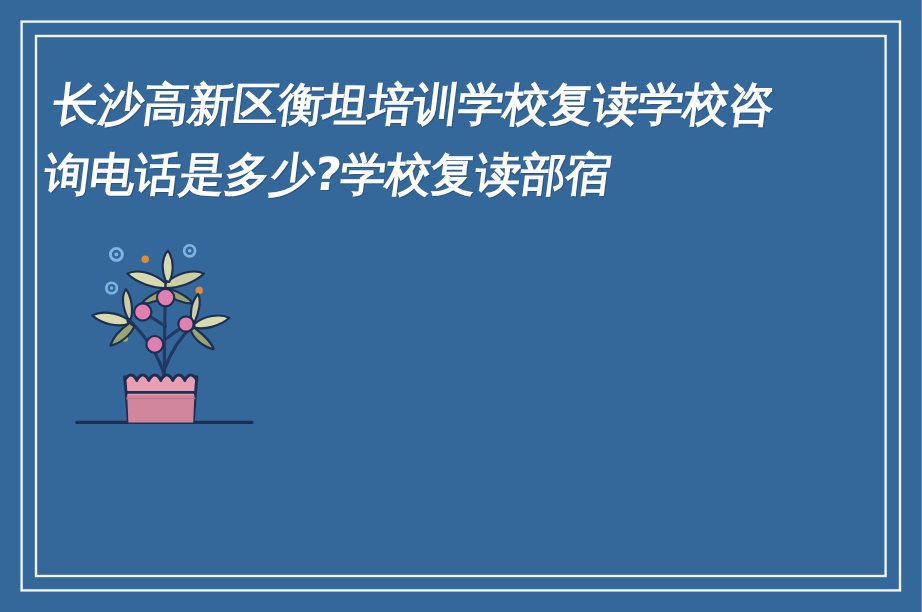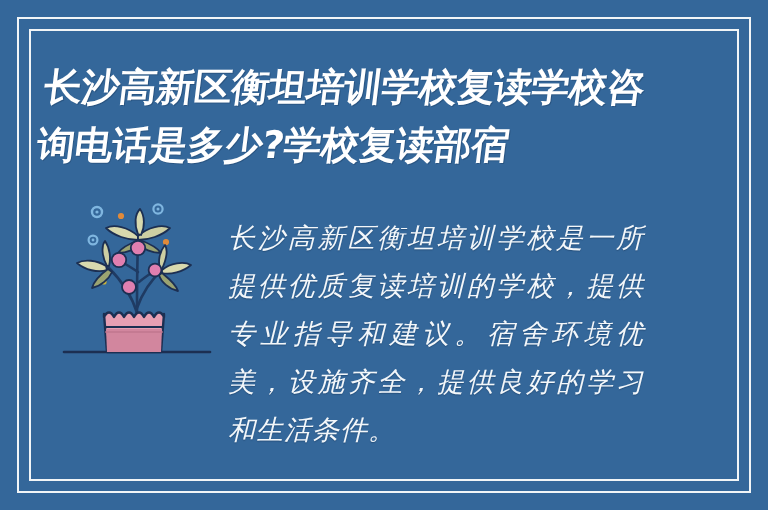--- a/index.html
+++ b/index.html
@@ -154,15 +154,14 @@
         <path d="M46,118 L46,121 C49,115 53,115 56,121 C59,115 63,115 66,121 C69,115 73,115 76,121
                  C79,115 83,115 86,121 C89,115 93,115 96,121 C99,115 103,115 106,121 L106,118
                  L103,156 L49,156 Z" fill="#e79fb3" stroke="#1c2f52" stroke-width="2.4" stroke-linejoin="round"></path>
         <path d="M48,133 L104,133 L103,156 L49,156 Z" fill="#d2869e"></path>
         <line x1="47.6" y1="131" x2="104.4" y2="131" stroke="#1c2f52" stroke-width="2.2"></line>
         <line x1="47.2" y1="136" x2="104.8" y2="136" stroke="#c0768e" stroke-width="1.6"></line>
       </g>
     </svg>
   </div>
 
-  <div class="body-copy">长沙高新区衡坦培训学校是一所提供优质复读培训的学校，提供专业指导和建议。宿舍环境优美，设施齐全，提供良好的学习和生活条件。</div>
 
 </div>
 
 </body></html>

